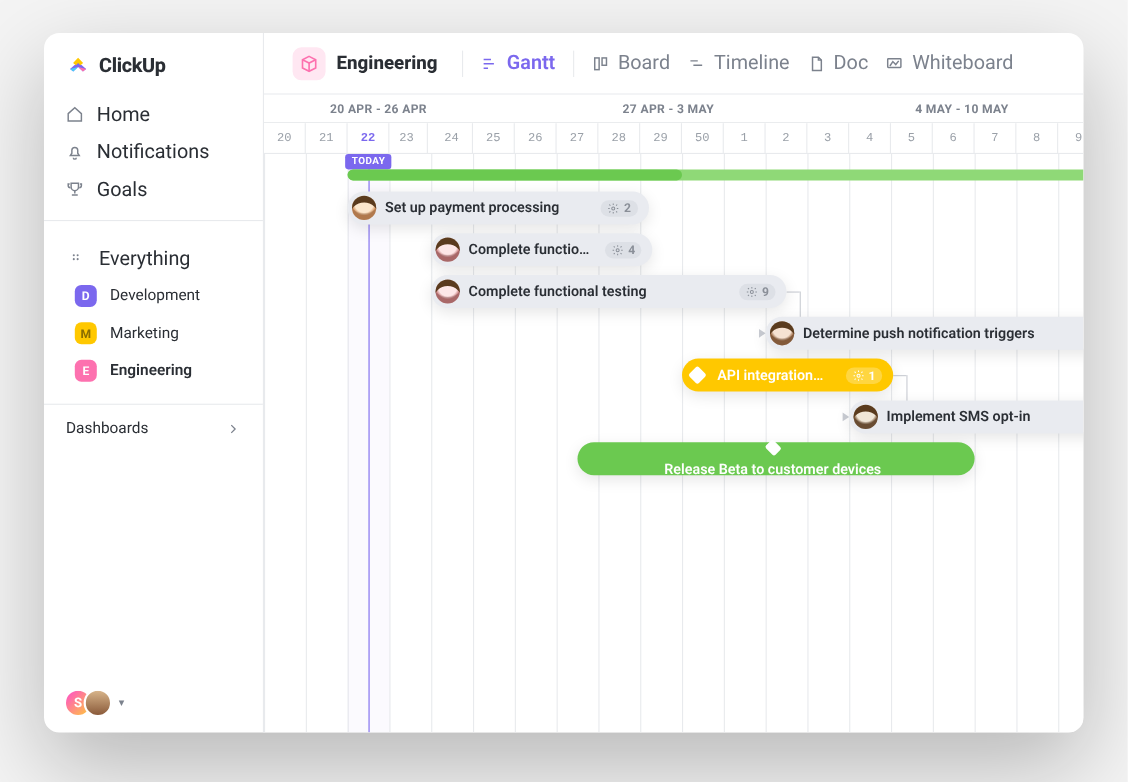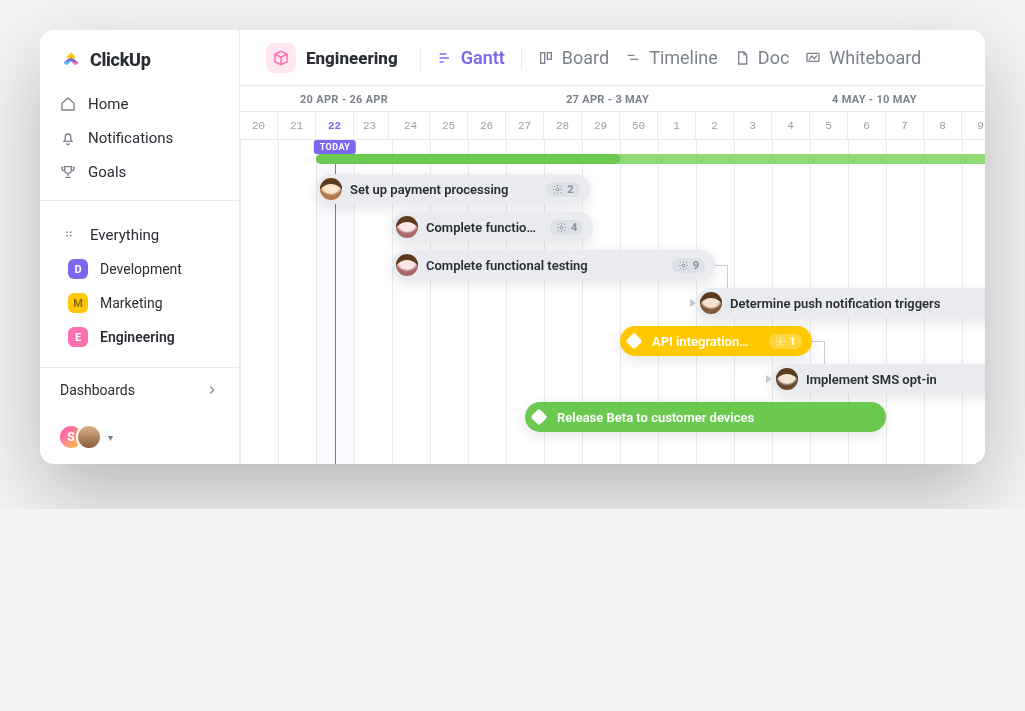--- a/index.html
+++ b/index.html
@@ -12,42 +12,42 @@
     --c-pink: #fd71af;
     --c-yellow-brand: #ffc800;
     --c-yellow: #ffc800;
     --c-green: #6bc950;
     --c-light-green: #8fd977;
     --c-row: #f1f2f5;
   }
   * { box-sizing: border-box; }
   html, body { margin: 0; padding: 0; font-family: -apple-system, BlinkMacSystemFont, "Segoe UI", Roboto, sans-serif; color: var(--c-text); background: #f4f4f4; }
 
-  .canvas { width: 1025px; height: 509px; position: relative; }
+  .canvas { width: 1025px; height: 711px; position: relative; }
   .window {
     position: absolute; left: 40px; top: 30px; right: 40px; bottom: 45px;
     background: var(--c-bg); border-radius: 14px; overflow: hidden;
     box-shadow: 0 30px 80px rgba(0,0,0,0.25);
     display: flex;
   }
 
   
   .sidebar {
     width: 200px; flex: 0 0 200px; border-right: 1px solid var(--c-border);
     display: flex; flex-direction: column; padding: 18px 0 14px 0;
     position: relative;
   }
   .logo-row { display: flex; align-items: center; gap: 8px; padding: 0 20px 18px 20px; }
   .logo-mark { width: 22px; height: 22px; }
   .logo-text { font-weight: 800; font-size: 18px; letter-spacing: -0.3px; }
 
   .nav-list { display: flex; flex-direction: column; gap: 2px; padding: 0 8px; }
   .nav-item {
     display: flex; align-items: center; gap: 12px; height: 32px; padding: 0 12px;
-    border-radius: 6px; font-size: 15px; color: var(--c-text); cursor: pointer;
+    border-radius: 6px; font-size: 18px; color: var(--c-text); cursor: pointer;
   }
   .nav-item .ico { width: 16px; height: 16px; color: var(--c-text-muted); display:flex; align-items:center; justify-content:center;}
   .nav-item.sub { padding-left: 14px; }
 
   .section-hr { height: 1px; background: var(--c-border); margin: 12px 0; }
   .section-header {
     display: flex; align-items: center; justify-content: space-between;
     padding: 0 20px; font-size: 14px; font-weight: 600; color: var(--c-text);
     height: 28px;
   }
@@ -157,21 +157,21 @@
     box-shadow: 0 4px 14px rgba(0,0,0,0.10);
   }
   .task .avatar { width:22px; height:22px; border-radius:50%; flex:0 0 auto; }
   .task .label { overflow:hidden; text-overflow:ellipsis; }
   .task .subs {
     margin-left:auto; display:flex; align-items:center; gap:4px;
     color:#8a8f98; font-size:11px; font-weight:700; background:#dde0e6;
     padding:1px 6px; border-radius:10px;
   }
   .task .subs .gear { width:11px; height:11px; }
-  .task.milestone { background: var(--c-green); color:#fff; }
+  .task.milestone { background: var(--c-green); color:#fff;flex-direction:column; }
   .task.milestone .dia, .task.yellow .dia {
     width:12px; height:12px; background:#fff; transform:rotate(45deg); border-radius:2px; margin-left:4px; margin-right:4px;
   }
   .task.yellow { background: var(--c-yellow); color:#fff; }
   .task.yellow .subs { background: rgba(255,255,255,0.25); color:#fff; }
 
   
   .dep { position:absolute; border-color:#c9ccd3; }
   .dep.h { height:0; border-top:1.5px solid #c9ccd3; }
   .dep.v { width:0; border-left:1.5px solid #c9ccd3; }

